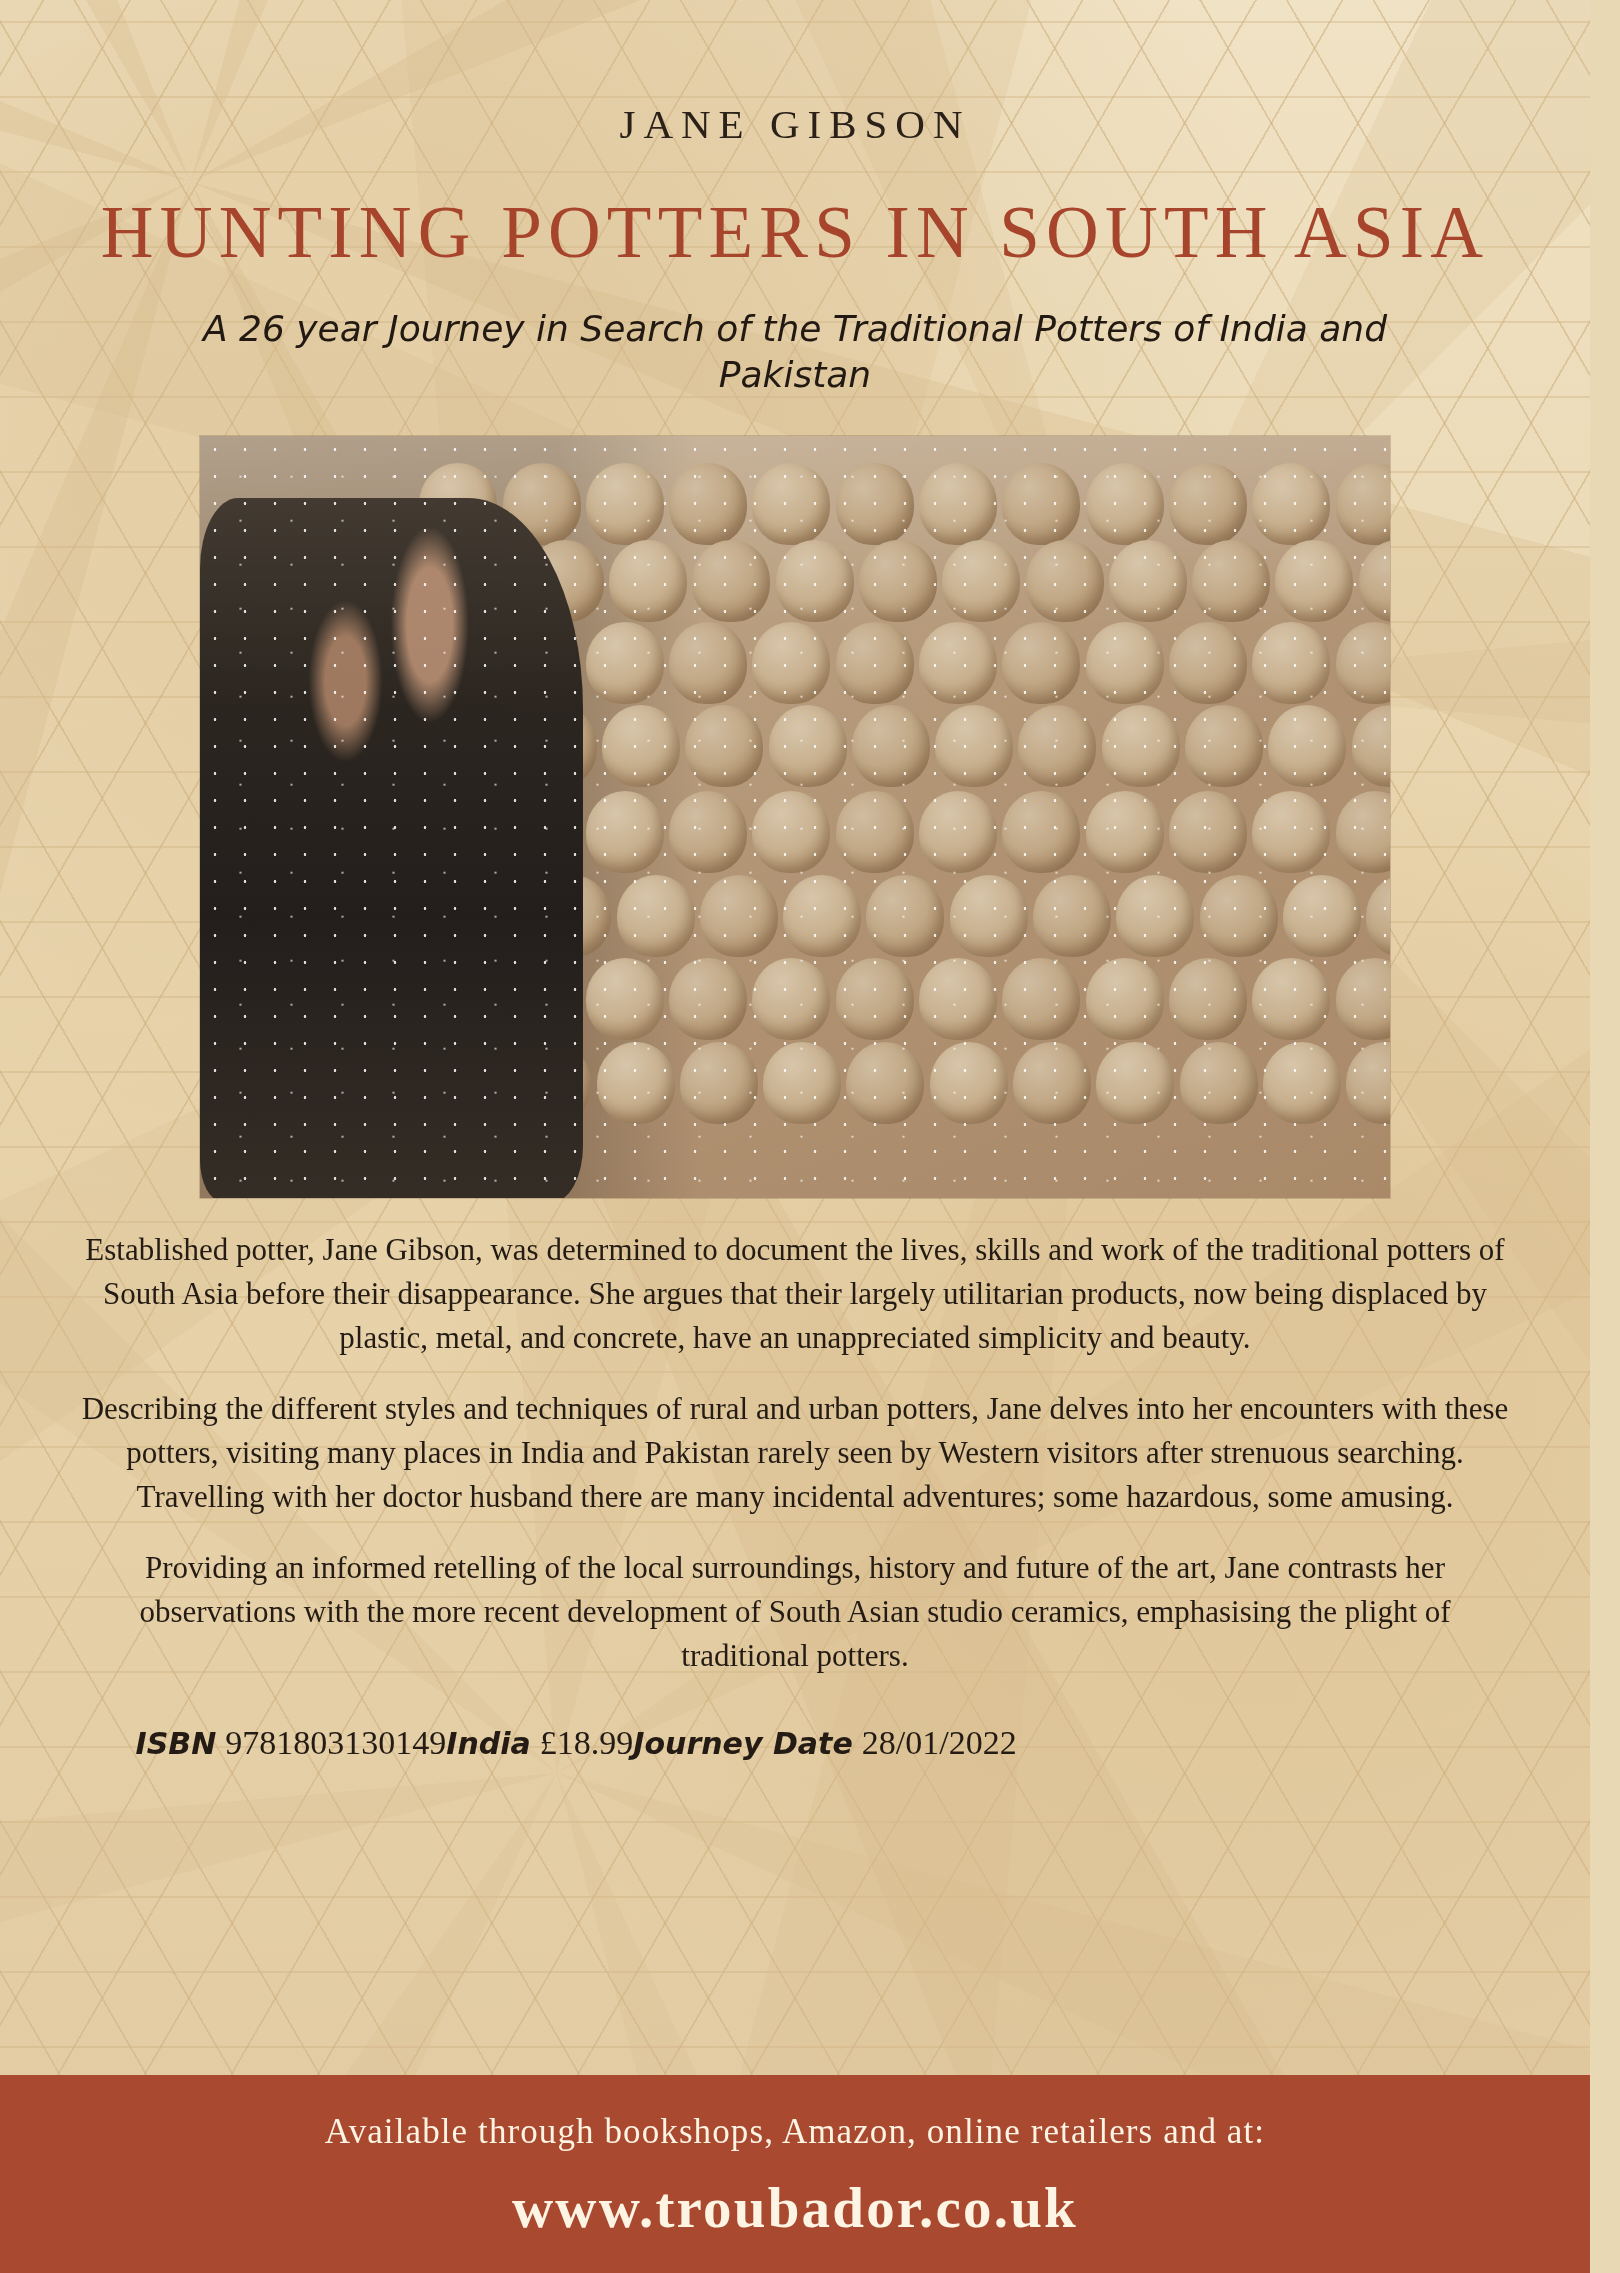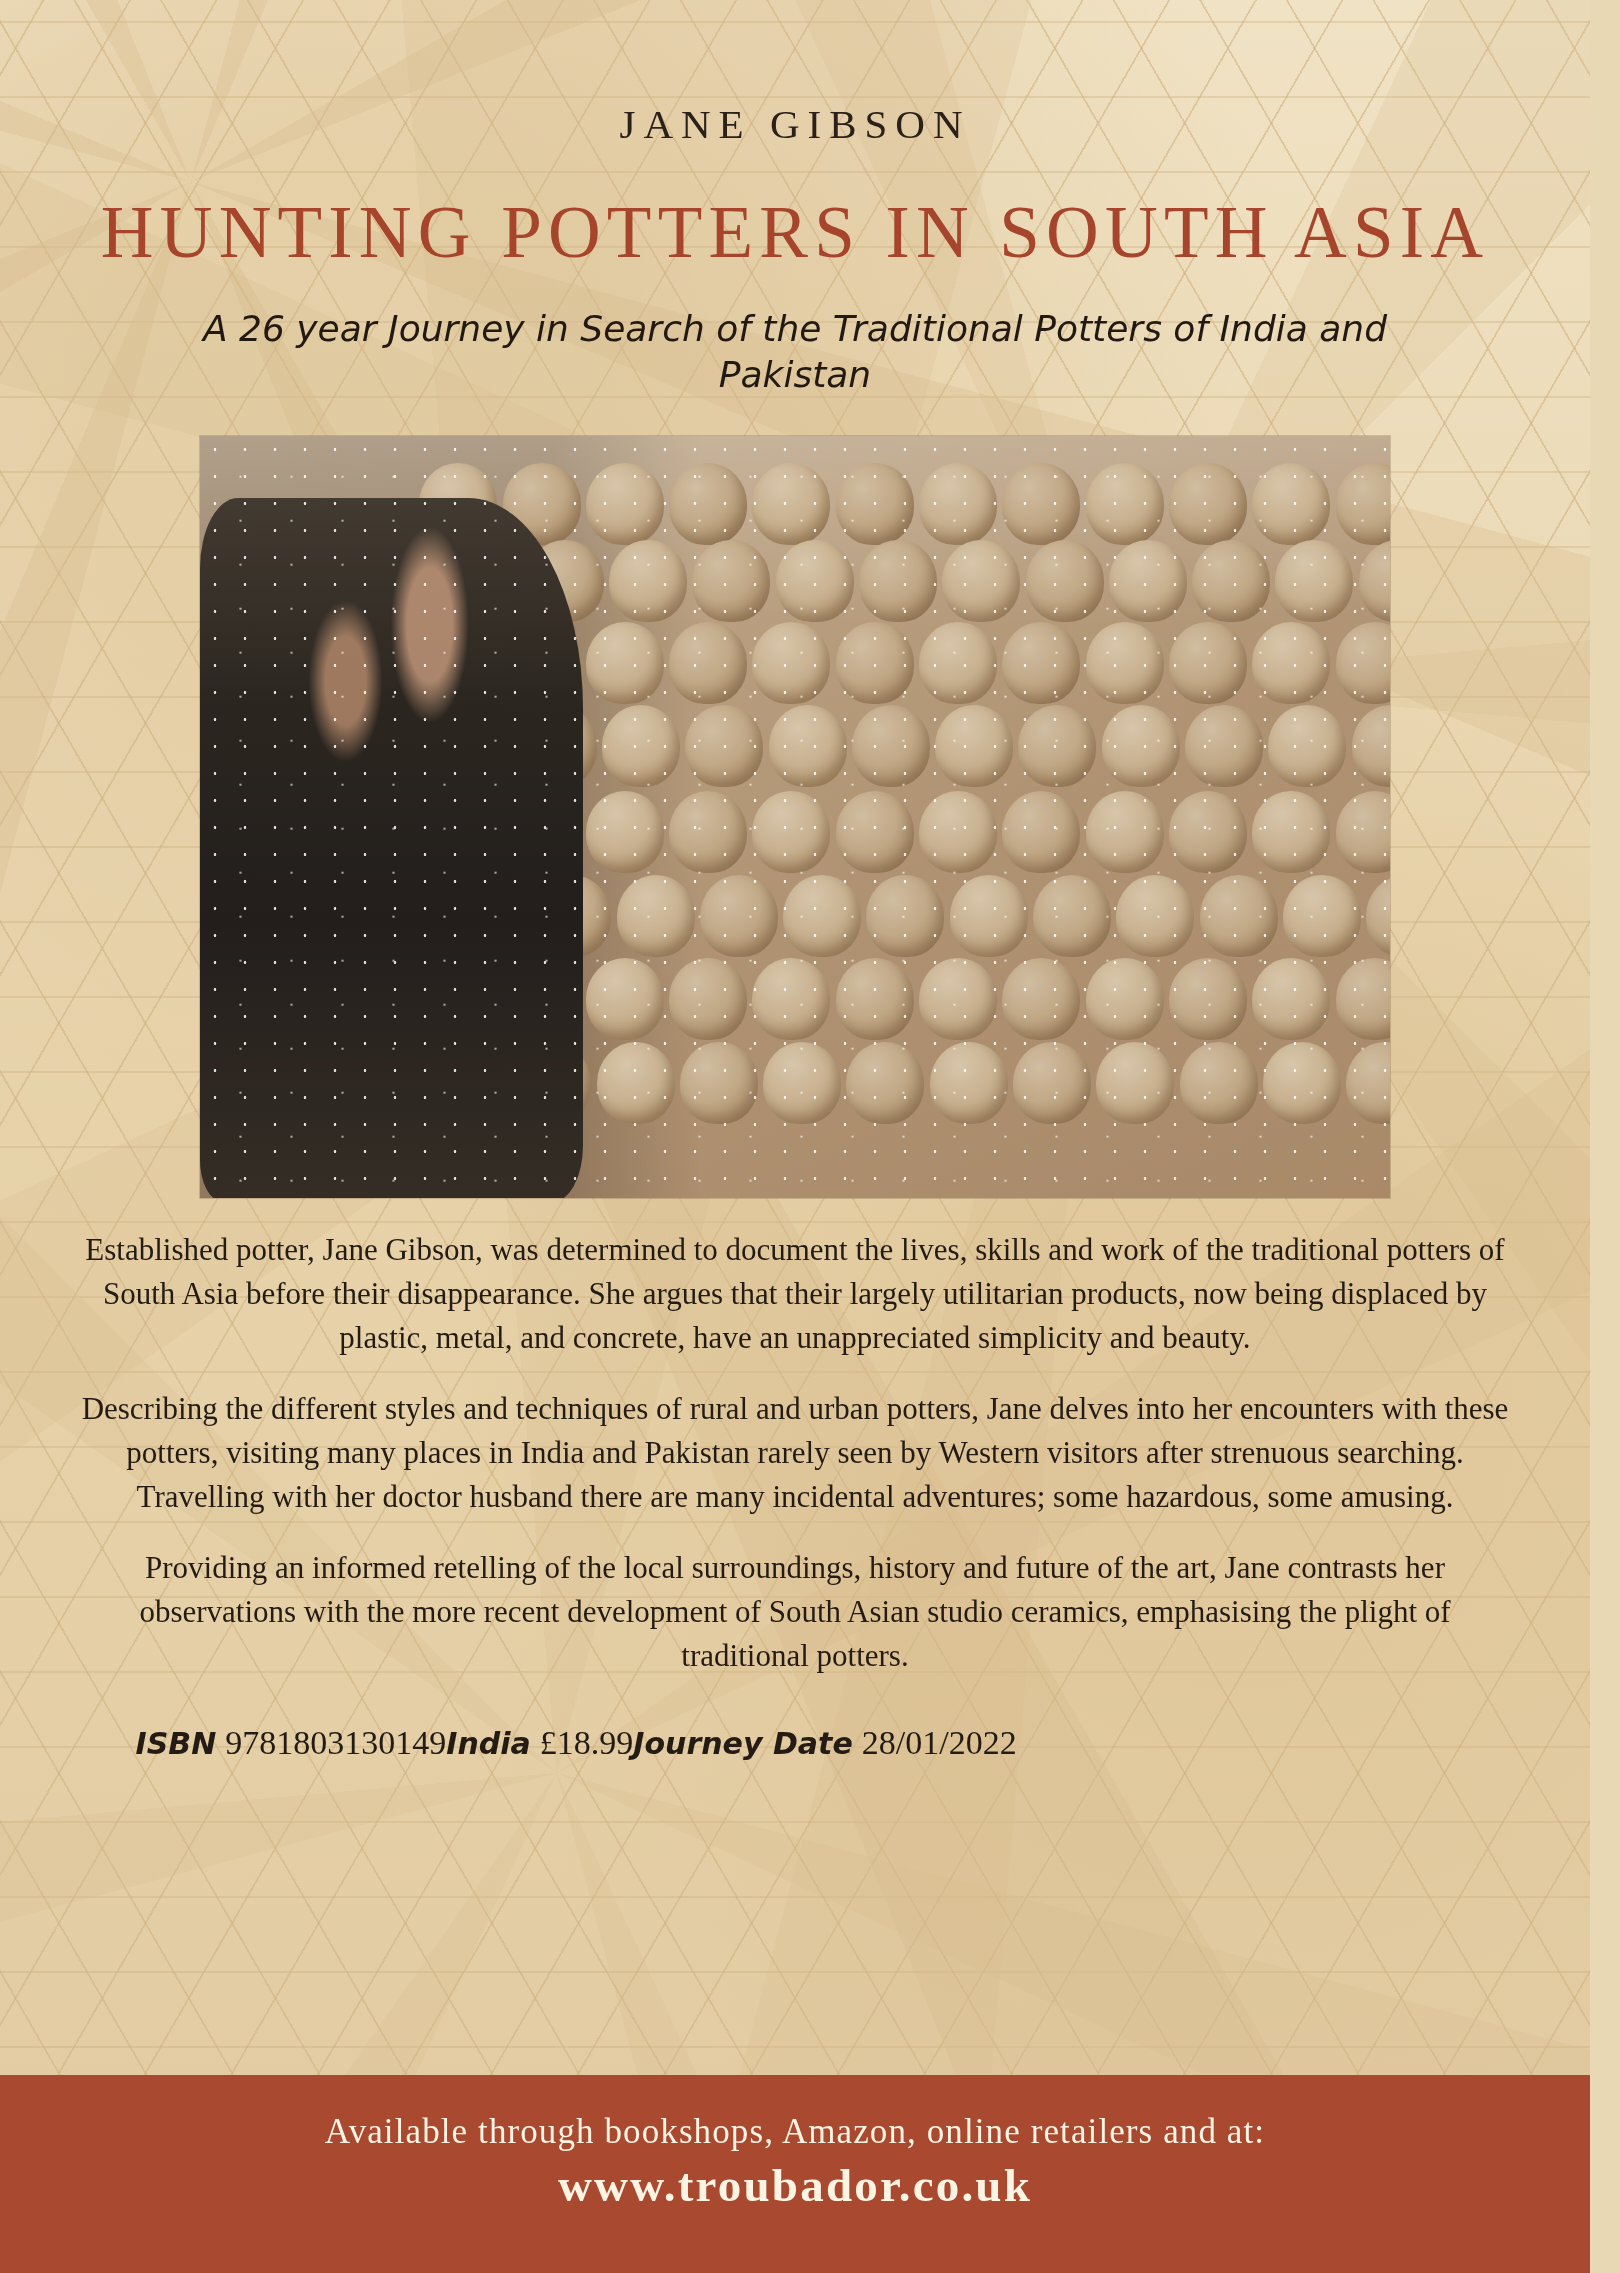--- a/index.html
+++ b/index.html
@@ -195,22 +195,22 @@
     color: #fdf4e4;
     text-align: center;
     padding-top: 37px;
     box-sizing: border-box;
   }
   .footer .line1 {
     font-size: 35px;
     letter-spacing: 1.1px;
   }
   .footer .line2 {
-    margin-top: 6px;
-    font-size: 47px;
+    margin-top: 23px;
+    font-size: 57px;
     font-weight: bold;
     letter-spacing: 2.2px;
   }
 </style>
 </head>
 <body>
 
 <div class="page">
   <div class="content">
 

